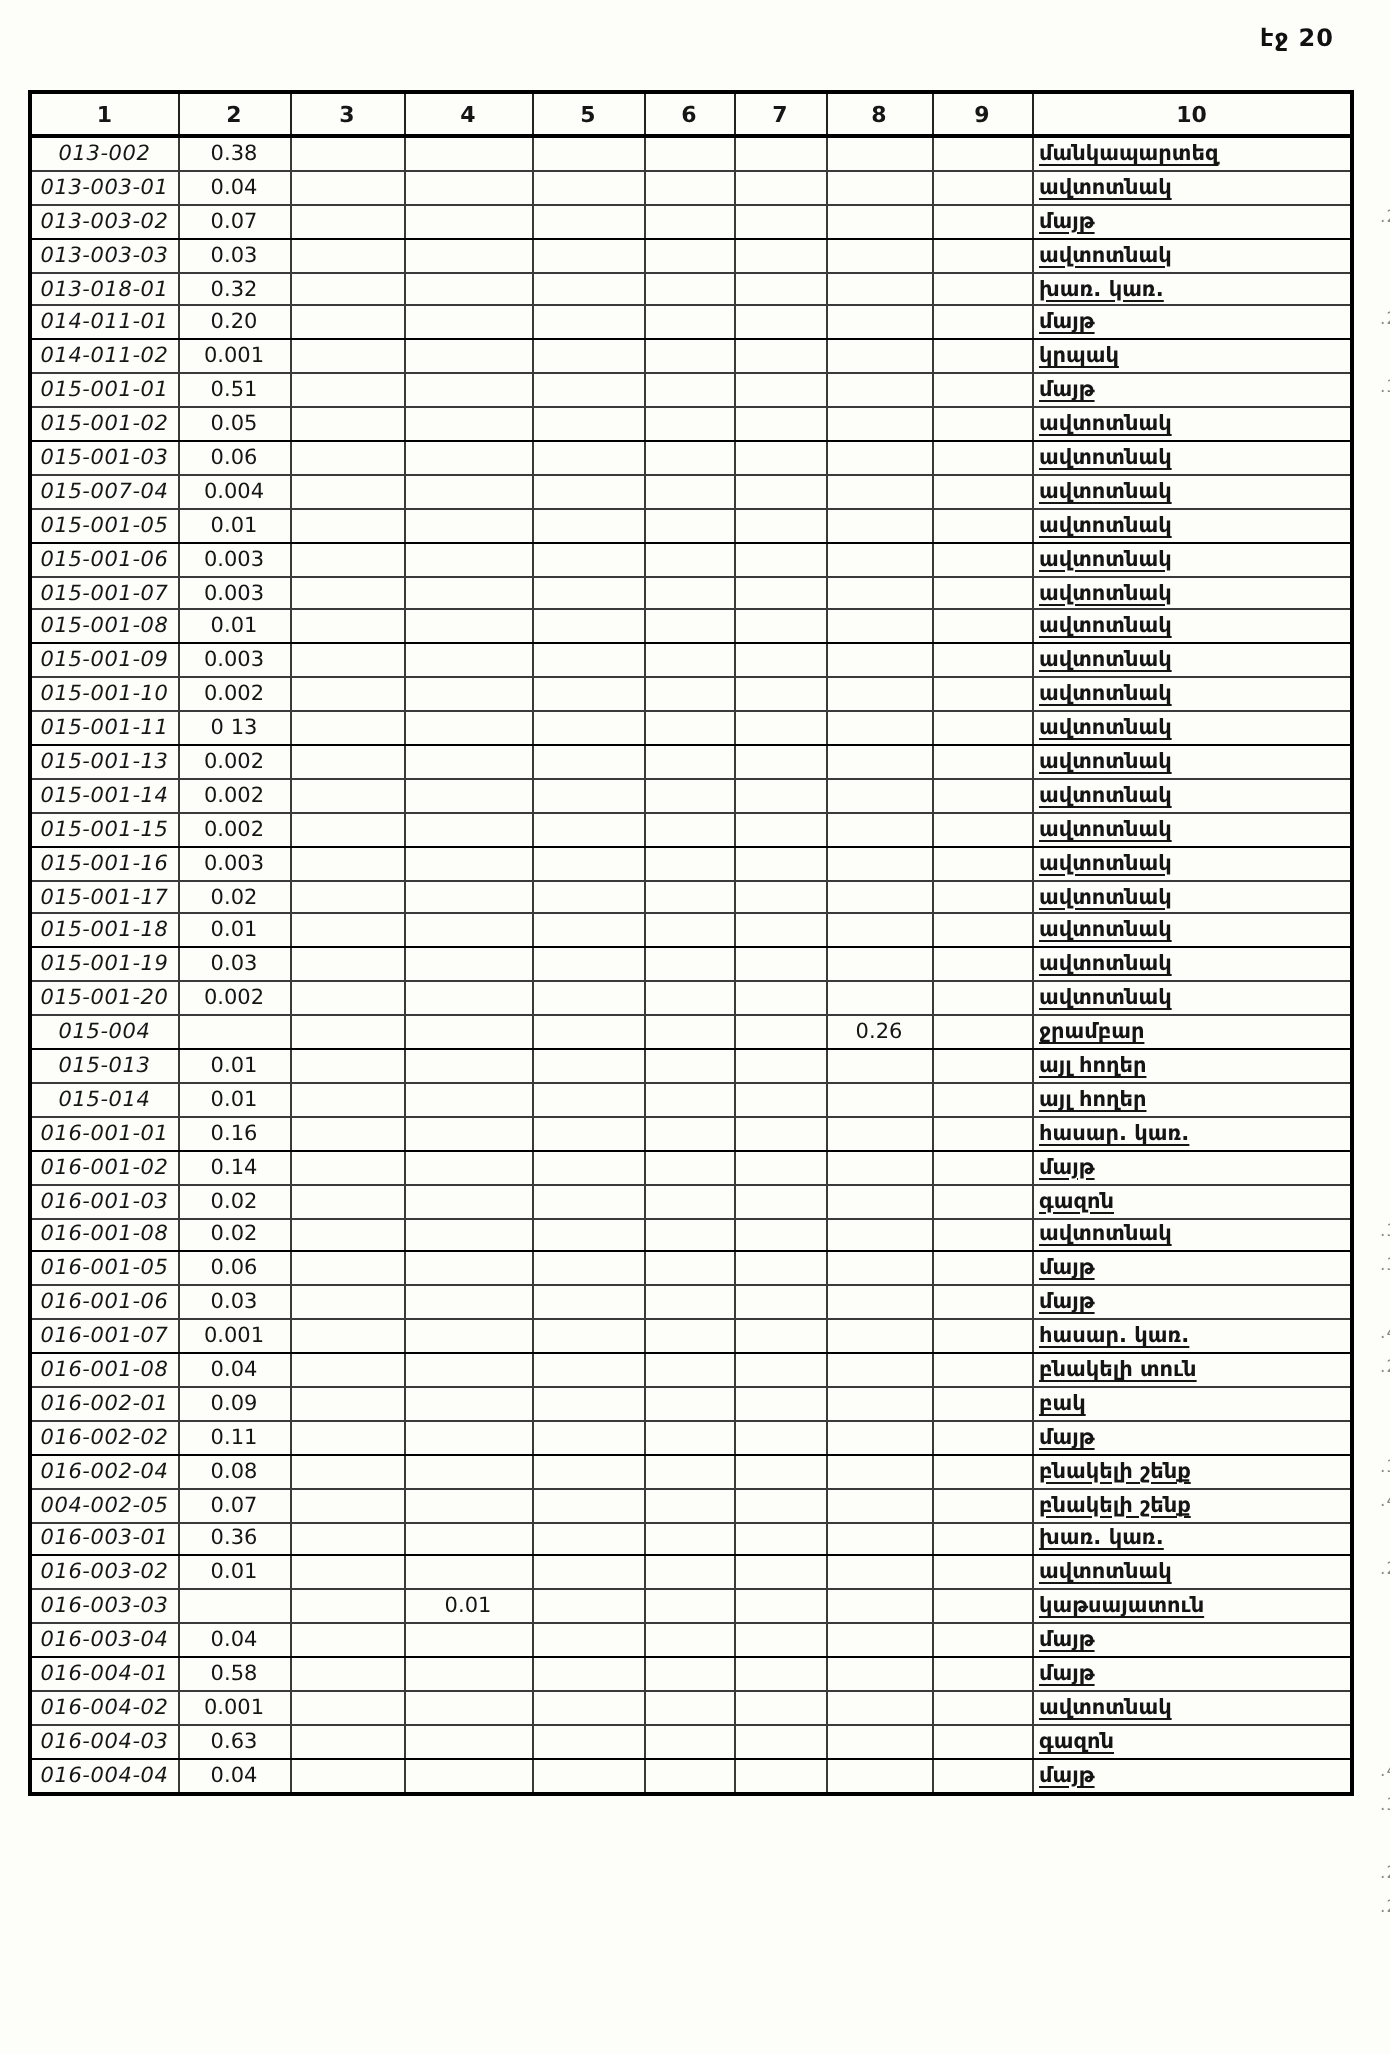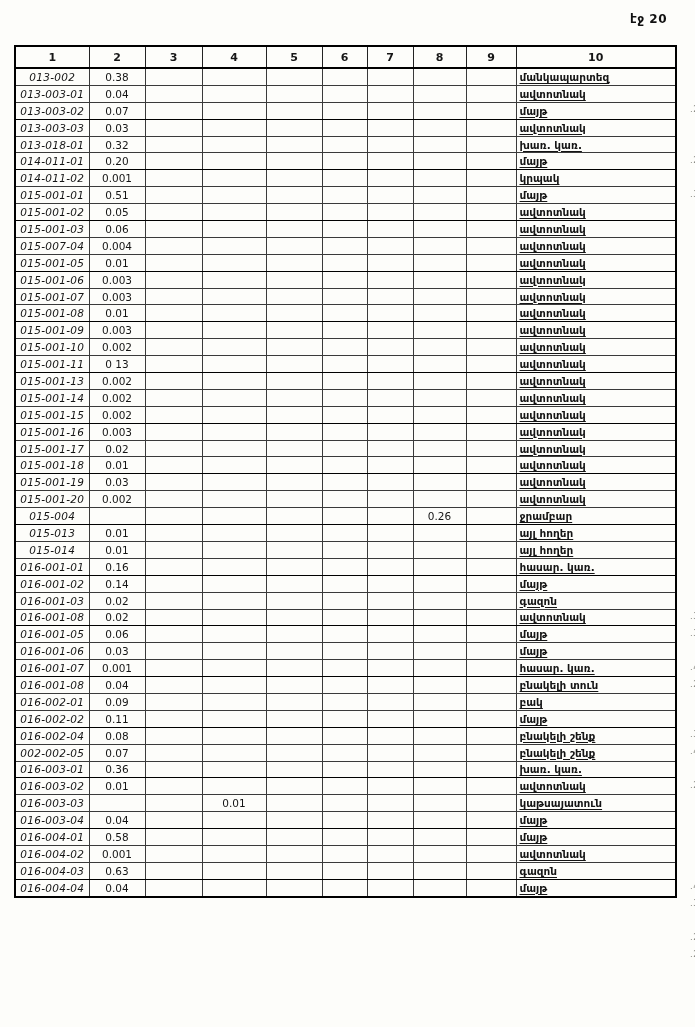--- a/index.html
+++ b/index.html
@@ -551,21 +551,21 @@
           <td class="c-num"></td>
           <td class="c-num"></td>
           <td class="c-num"></td>
           <td class="c-num"></td>
           <td class="c-num"></td>
           <td class="c-num"></td>
           <td class="c-num"></td>
           <td class="c-name"><span>բնակելի շենք</span></td>
         </tr>
         <tr>
-          <td class="c-code">002-002-05</td>
+          <td class="c-code">004-002-05</td>
           <td class="c-num">0.07</td>
           <td class="c-num"></td>
           <td class="c-num"></td>
           <td class="c-num"></td>
           <td class="c-num"></td>
           <td class="c-num"></td>
           <td class="c-num"></td>
           <td class="c-num"></td>
           <td class="c-name"><span>բնակելի շենք</span></td>
         </tr>

